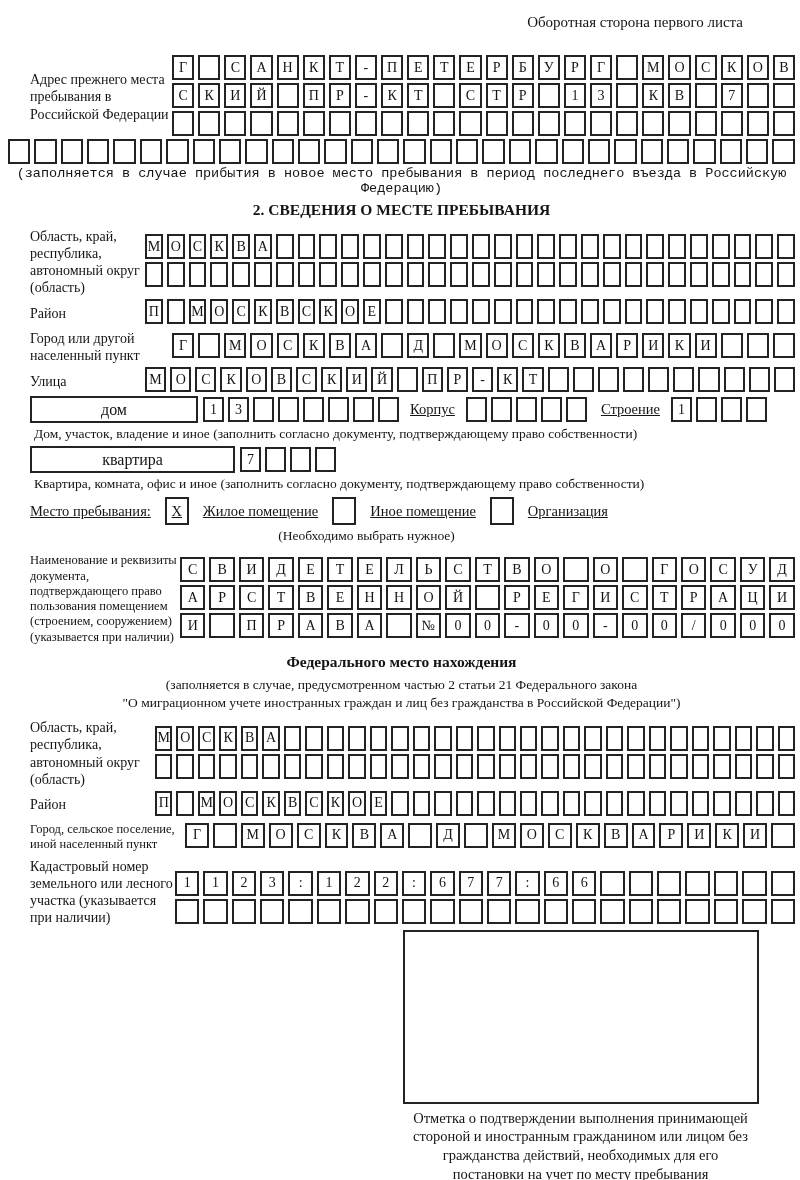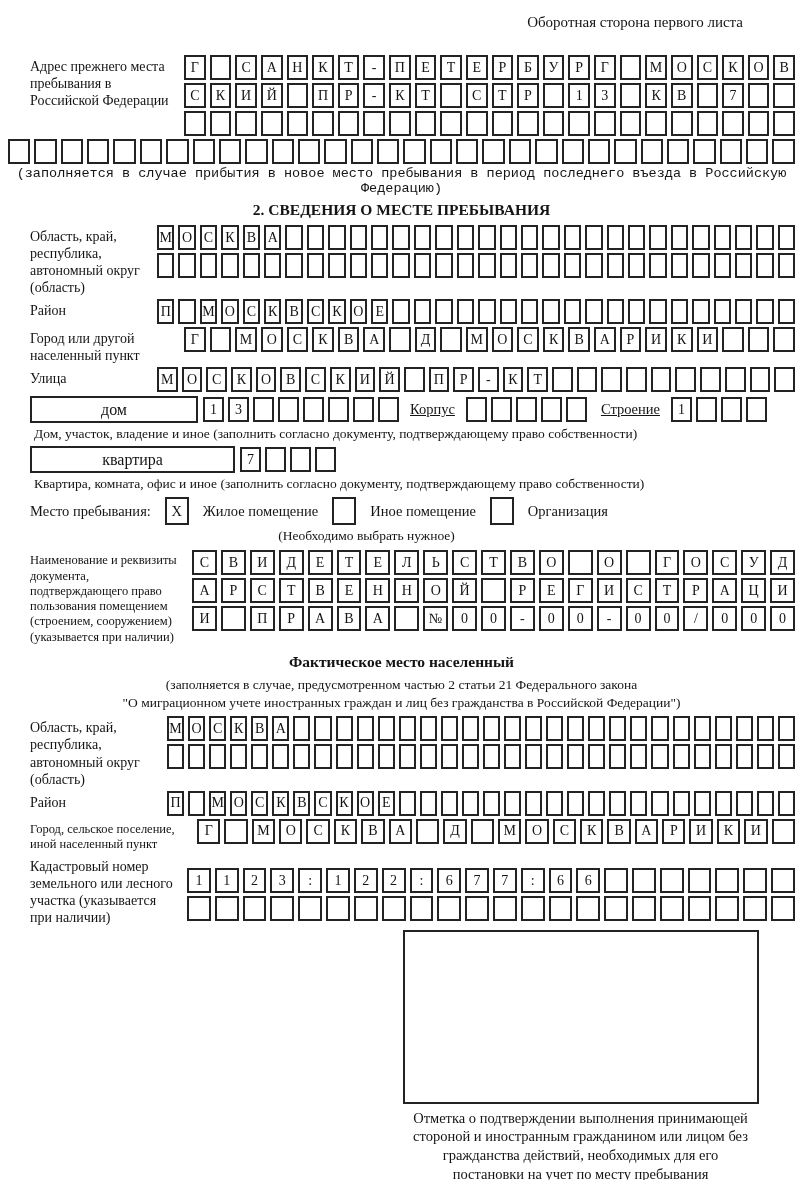--- a/index.html
+++ b/index.html
@@ -1,36 +1,36 @@
 <!DOCTYPE html>
 <html><head>
 <meta charset="utf-8">
 <style>
   html,body{margin:0;padding:0;background:#fff;}
   body{width:800px;height:1180px;color:#141414;font-family:"Liberation Serif","DejaVu Serif",serif;overflow:hidden;}
   .page{box-sizing:border-box;width:800px;height:864px;padding:14px 5px 0 8px;position:relative;}
   .hdr{text-align:right;padding-right:52px;font-size:15px;margin-bottom:24px;}
-  .field{display:flex;align-items:flex-start;padding-left:22px;margin-bottom:3px;gap:12px;}
+  .field{display:flex;align-items:center;padding-left:22px;margin-bottom:3px;}
   .flabel{flex:none;font-size:14px;line-height:1.22;padding-top:3px;}
   .flabel.sm{font-size:12.5px;}
   .w142{width:142px}.w115{width:115px}.w125{width:125px}.w145{width:145px}.w150{width:150px}.w155{width:155px}
   .cellcol{flex:1;display:flex;flex-direction:column;gap:3px;}
   .cells{display:flex;gap:4px;flex:1;}
   .cell{flex:1;height:25px;border:2px solid #232323;box-sizing:border-box;display:flex;align-items:center;justify-content:center;font-size:14px;background:#fff;}
   .cells.fx .cell{flex:none;width:21px;}
   .fullrow{margin:0 0 2px 0;}
   .caption{font-size:13.5px;margin:0 0 3px 0;}
   .center{text-align:center;font-family:Liberation Mono, monospace;}
   .lpad{padding-left:26px;}
   .sect-title{font-weight:bold;text-align:center;font-size:15.5px;margin:5px 0 6px 0;}
   .house-row{display:flex;align-items:center;gap:5px;padding-left:22px;margin:4px 0 3px 0;}
   .typebox{border:2px solid #232323;height:27px;box-sizing:border-box;display:flex;align-items:center;justify-content:center;font-size:16px;flex:none;}
   .tb-dom{width:168px}.tb-kv{width:205px}
   .inline-label{font-size:14.5px;padding:0 6px;white-space:nowrap;text-decoration:underline;}
-  .stay-row{display:flex;align-items:center;gap:14px;padding-left:22px;font-size:14.5px;margin-top:5px;}
+  .stay-row{display:flex;align-items:center;gap:14px;padding-left:22px;font-size:14.5px;margin-top:5px;text-decoration:underline;}
   .cb{width:24px;height:28px;border:2px solid #232323;box-sizing:border-box;display:flex;align-items:center;justify-content:center;font-size:14.5px;flex:none;}
   .stay-note{text-align:center;font-size:13.5px;margin:3px 0 6px 0;padding-right:70px;}
   .fact-head{font-weight:bold;text-align:center;font-size:15.5px;margin:8px 0 5px 0;}
   .fact-cap{text-align:center;font-size:13.5px;line-height:1.35;}
   .fact-gap{margin-bottom:4px;}
   .cad-cells{margin-top:13px;}
   .stamp-wrap{margin-left:380px;width:385px;}
   .stamp-box{margin-left:15px;width:356px;height:174px;border:2px solid #232323;box-sizing:border-box;background:#fff;}
   .stamp-note{width:345px;margin:5px 0 0 20px;text-align:center;font-size:14.5px;line-height:1.3;}
 </style>
@@ -448,21 +448,21 @@
           <div class="cell">0</div>
           <div class="cell">0</div>
           <div class="cell">/</div>
           <div class="cell">0</div>
           <div class="cell">0</div>
           <div class="cell">0</div>
         </div>
     </div>
   </div>
 
-  <div class="fact-head">Фактическое место населенный</div>
+  <div class="fact-head">Федерального место нахождения</div>
   <div class="fact-cap">(заполняется в случае, предусмотренном частью 2 статьи 21 Федерального закона</div>
   <div class="fact-cap fact-gap">"О миграционном учете иностранных граждан и лиц без гражданства в Российской Федерации")</div>
 
   <div class="field">
     <div class="flabel w125">Область, край, республика, автономный округ (область)</div>
     <div class="cellcol">
       <div class="cells">
           <div class="cell">М</div>
           <div class="cell">О</div>
           <div class="cell">С</div>

